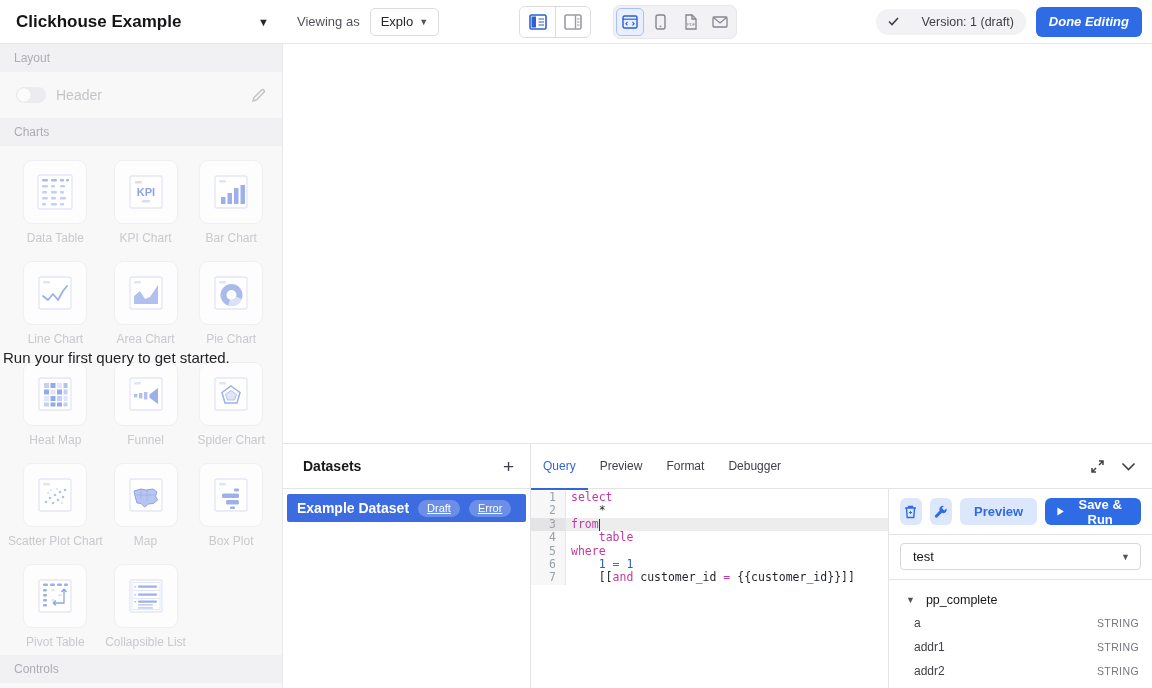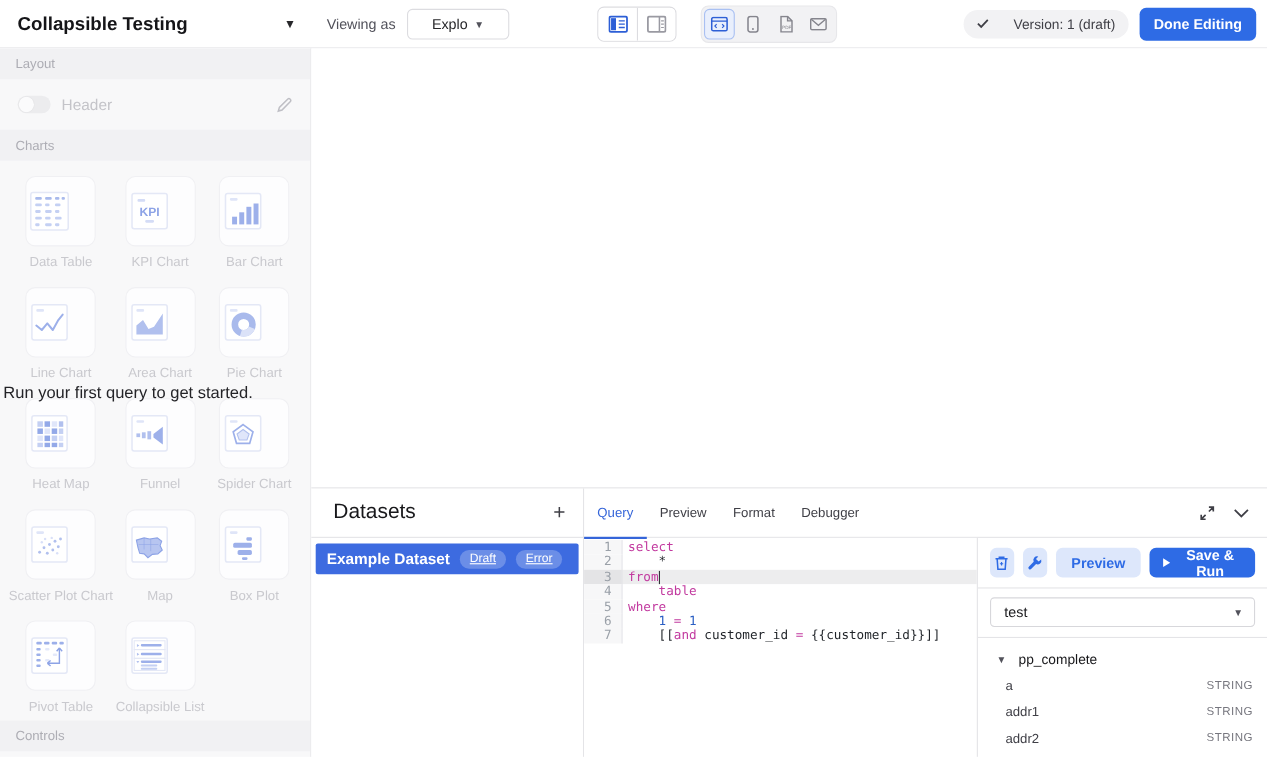--- a/index.html
+++ b/index.html
@@ -6,66 +6,66 @@
   html,body { width:1152px; height:688px; overflow:hidden; background:#fff;
     font-family:"Liberation Sans", sans-serif; color:#1f2328; }
 
   
   .topbar { position:absolute; left:0; top:0; width:1152px; height:44px; background:#fff;
     border-bottom:1px solid #e7e7ea; display:flex; align-items:center; }
   .title-wrap { width:283px; height:44px; display:flex; align-items:center; padding:0 14px 0 16px; }
   .page-title { font-size:17px; font-weight:700; color:#151518; flex:1; }
   .title-caret { color:#27272a; font-size:11px; }
   .viewing-as { margin-left:14px; font-size:13px; color:#52525b; }
-  .viewer-btn { margin-left:10px; height:28px; padding:0 22px; background:#fff; border:1px solid #dcdce0;
+  .viewer-btn { margin-left:10px; height:28px; padding:0 10px; background:#fff; border:1px solid #dcdce0;
     border-radius:5px; font-size:13px; color:#27272a; display:flex; align-items:center; gap:6px; cursor:pointer; }
   .viewer-btn .caret { font-size:9px; color:#52525b; }
   .toggle-group { margin-left:80px; display:flex; border:1px solid #dcdce0; border-radius:6px; overflow:hidden; }
   .toggle-group .tg-btn { width:35px; height:30px; background:#fff; display:flex; align-items:center;
     justify-content:center; cursor:pointer; }
   .toggle-group .tg-btn + .tg-btn { border-left:1px solid #dcdce0; }
   .device-group { margin-left:22px; background:#f2f2f4; border:1px solid #e7e7ea; border-radius:7px;
     padding:2px; display:flex; gap:2px; }
   .device-btn { width:28px; height:28px; border-radius:5px; display:flex; align-items:center;
     justify-content:center; cursor:pointer; }
   .device-btn.active { background:#e9effc; border:1px solid #a9c0f2; }
   .version-pill { margin-left:auto; height:26px; background:#f2f2f4; border-radius:14px; padding:0 12px;
     display:flex; align-items:center; gap:22px; font-size:12.5px; color:#3f3f46; }
   .done-btn { margin:0 10px 0 10px; height:30px; background:#2e6be5; color:#fff; border:none;
-    border-radius:6px; padding:0 13px; font-size:13px; font-weight:700; cursor:pointer; }
+    border-radius:6px; padding:0 13px; font-size:13px; font-weight:700; cursor:pointer;font-style:italic; }
 
   
   .sidebar { position:absolute; left:0; top:44px; width:283px; height:644px; background:#f8f8f9;
     border-right:1px solid #e9e9ec; overflow:hidden; }
   .section-band { height:28px; background:#f1f1f3; display:flex; align-items:center; padding:0 14px;
     font-size:12px; color:#adadb4; }
   .header-row { height:46px; display:flex; align-items:center; padding:0 16px; }
   .toggle { width:30px; height:16px; background:#ececee; border-radius:8px; position:relative; cursor:pointer; }
   .toggle .knob { position:absolute; left:1px; top:1px; width:14px; height:14px; background:#fbfbfc;
     border-radius:50%; box-shadow:0 0 1px rgba(0,0,0,.12); }
   .header-label { margin-left:10px; font-size:14px; color:#c4c4c9; }
   .pencil { margin-left:auto; color:#bcbcc2; }
   .chart-grid { display:grid; grid-template-columns:repeat(3, 1fr); padding:8px 8px 2px 8px; row-gap:6px; }
   .chart-item { display:flex; flex-direction:column; align-items:center; padding:6px 0 4px 0; cursor:pointer; }
   .chart-card { width:64px; height:64px; background:#fdfdfe; border:1px solid #f0f0f3; border-radius:9px;
-    display:flex; align-items:center; }
+    display:flex; align-items:center; justify-content:center; }
   .chart-label { margin-top:7px; font-size:12px; color:#c9c9ce; white-space:nowrap; }
   .empty-state { position:absolute; left:3px; top:348px; width:252px; text-align:left;
     font-size:15px; line-height:19px; color:#232327; z-index:5; }
 
   
   .canvas { position:absolute; left:283px; top:44px; width:869px; height:399px; background:#fff; }
 
   
   .bottom { position:absolute; left:283px; top:443px; width:869px; height:245px; background:#fff;
     border-top:1px solid #e4e4e7; display:flex; }
   .datasets { width:248px; border-right:1px solid #e4e4e7; display:flex; flex-direction:column; }
   .datasets-head { height:45px; border-bottom:1px solid #e4e4e7; display:flex; align-items:center;
     padding:0 16px 0 20px; }
-  .datasets-title { font-size:19px; font-weight:400; color:#18181b; flex:1; }
+  .datasets-title { font-size:14px; font-weight:700; color:#18181b; flex:1; }
   .plus-btn { font-size:19px; font-weight:400; color:#3f3f46; cursor:pointer; line-height:1; }
   .dataset-row { margin:5px 4px 0 4px; height:28px; background:#3d6be0; border-radius:2px; display:flex;
     align-items:center; padding:0 8px 0 10px; cursor:pointer; }
   .dataset-name { color:#fff; font-size:14px; font-weight:700; }
   .badge { margin-left:9px; background:rgba(255,255,255,.24); color:#fff; font-size:11px;
     padding:2.5px 9px; border-radius:9px;text-decoration:underline; }
 
   .editor-area { flex:1; display:flex; flex-direction:column; }
   .tab-row { height:45px; border-bottom:1px solid #e4e4e7; display:flex; align-items:center; padding:0 16px 0 0; }
   .tab { position:relative; height:45px; display:flex; align-items:center; padding:0 12px;
@@ -110,21 +110,21 @@
   .col-name { font-size:12px; color:#3f3f46; flex:1; }
   .col-type { font-size:10.5px; color:#76767e; letter-spacing:.4px; }
 
   svg { display:block; }
 </style>
 </head>
 <body>
 
 <div class="topbar">
   <div class="title-wrap">
-    <span class="page-title">Collapsible Testing</span>
+    <span class="page-title">Clickhouse Example</span>
     <span class="title-caret">▼</span>
   </div>
   <span class="viewing-as">Viewing as</span>
   <div class="viewer-btn">
     <span>Explo</span>
     <span class="caret">▼</span>
   </div>
 
   <div class="toggle-group">
     <div class="tg-btn">

